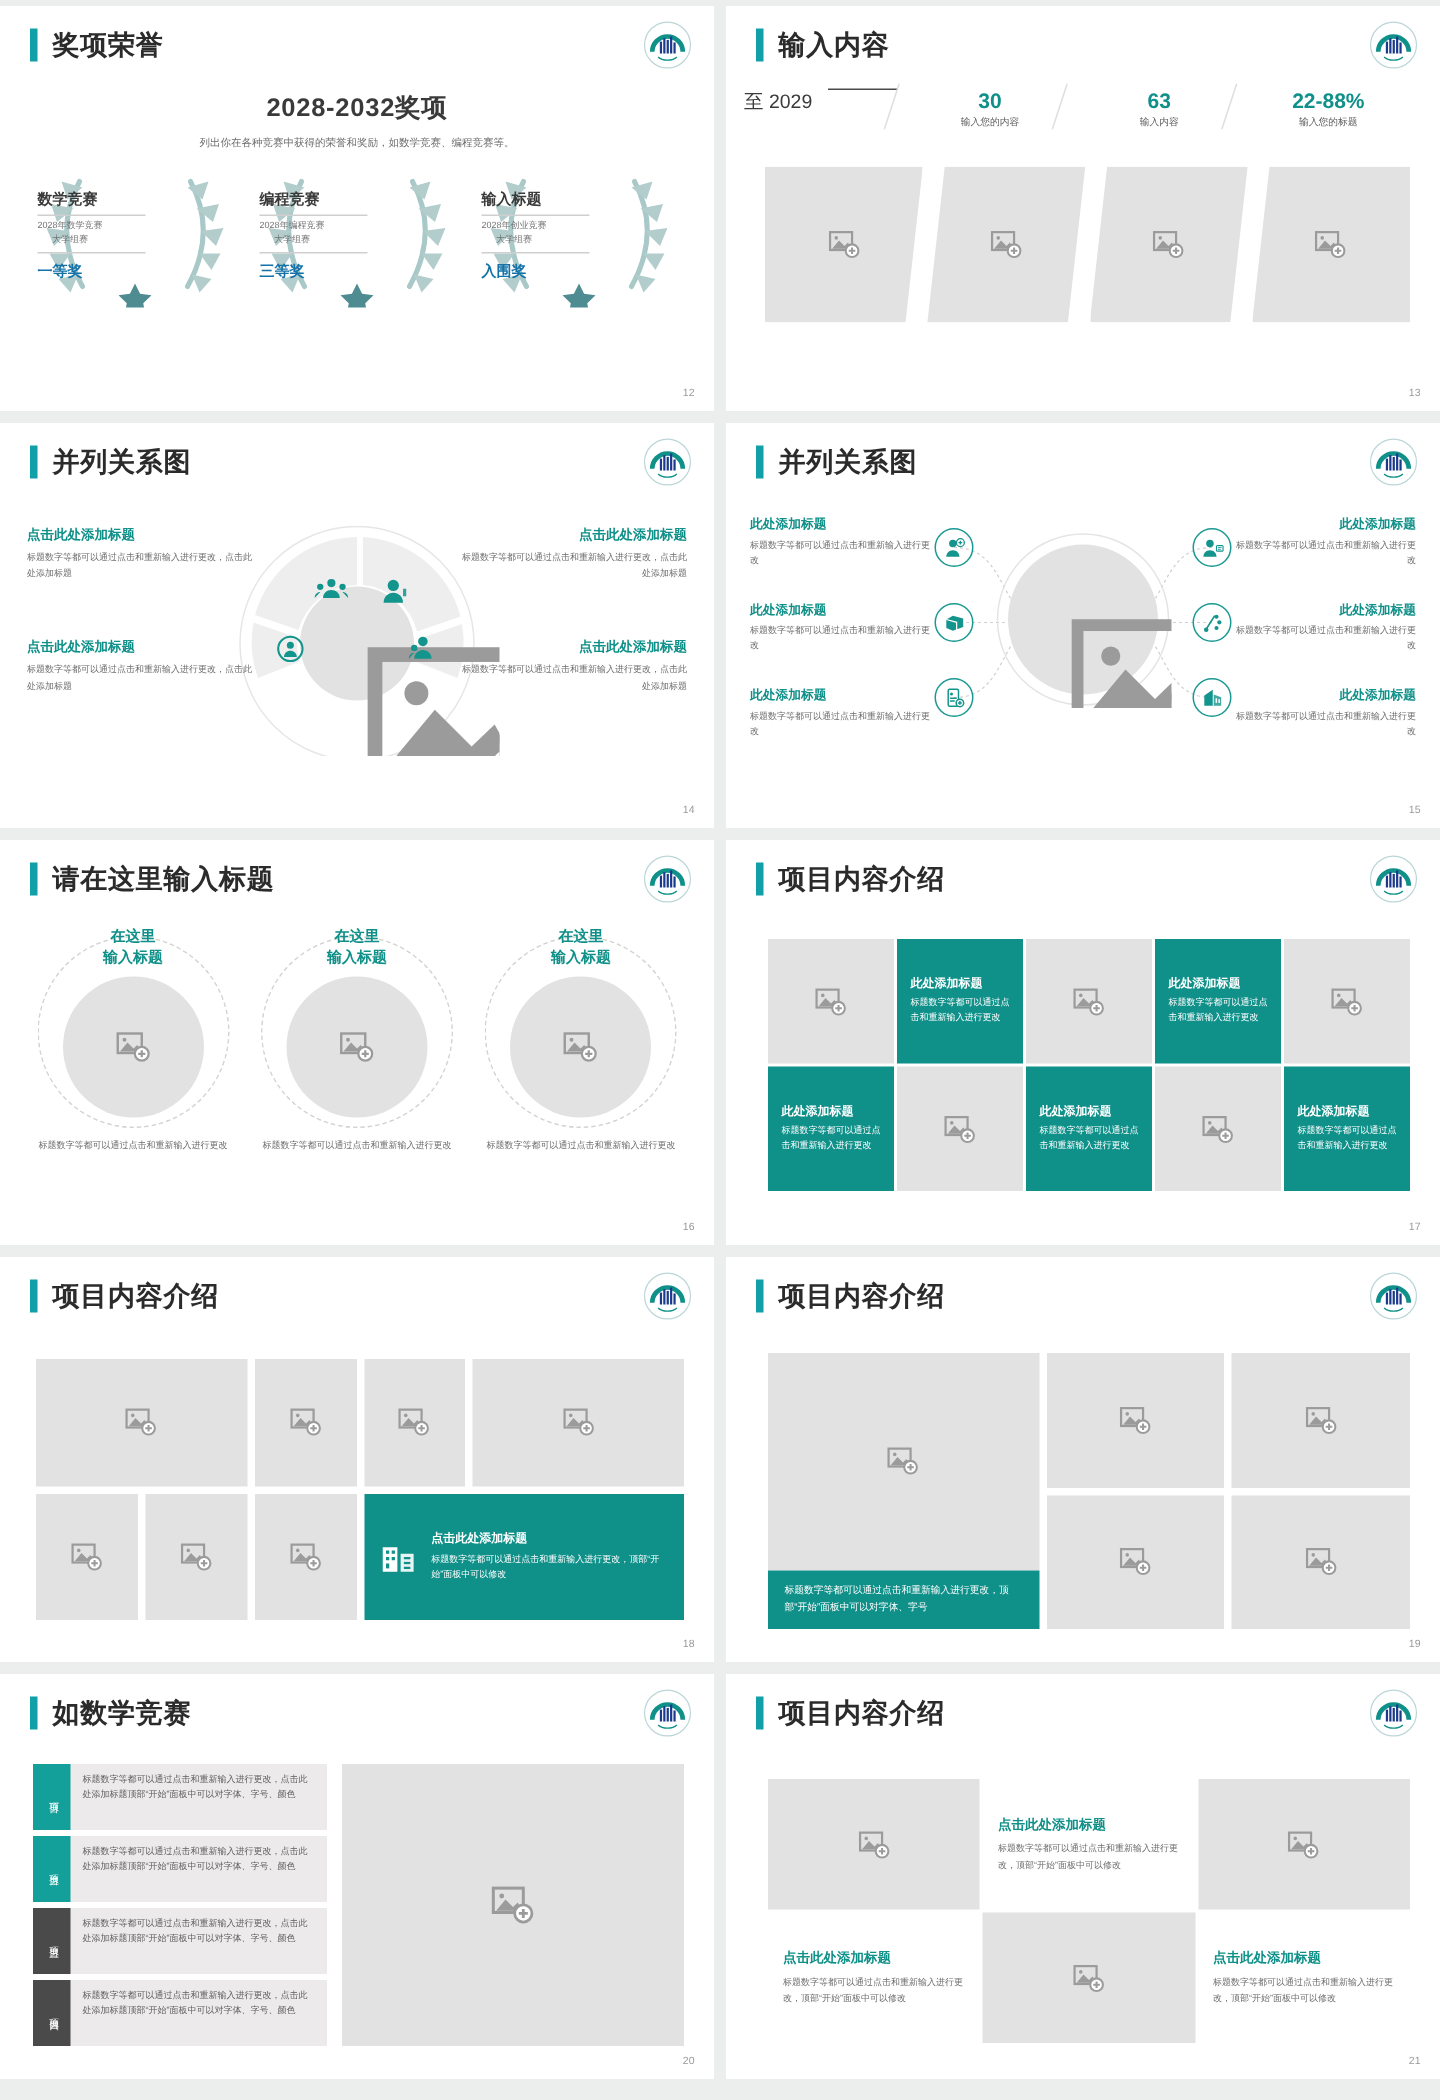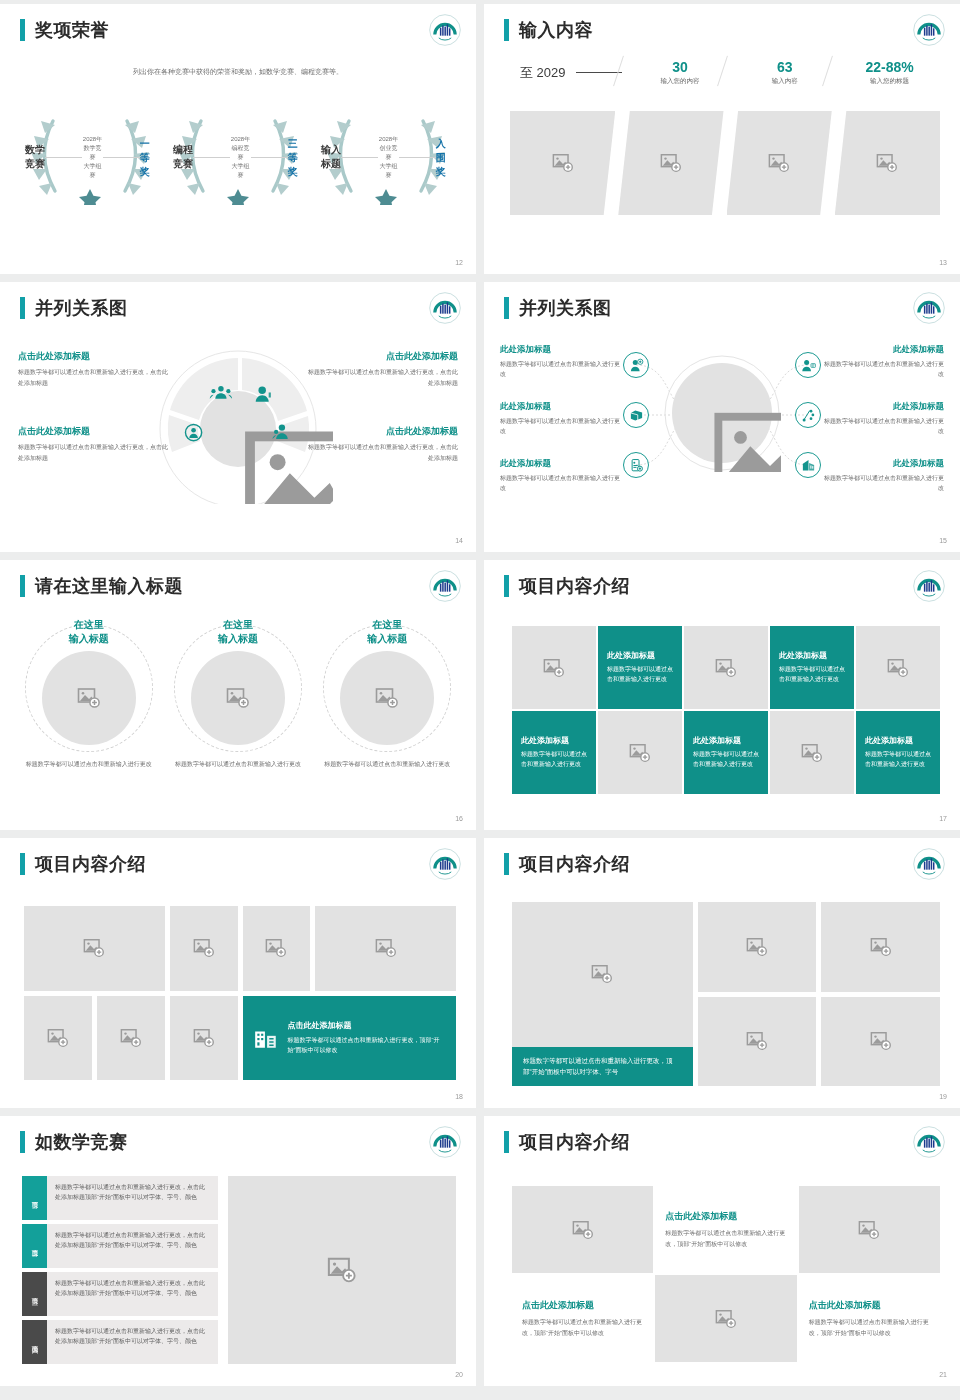--- a/index.html
+++ b/index.html
@@ -25,30 +25,30 @@
   .ph svg { width: 22px; height: 22px; }
   .tealbox { background: #0f9089; color: #fff; }
 
   
   .s12-head { position: absolute; top: 56px; left: 0; right: 0; text-align: center; }
   .s12-head h2 { font-size: 17px; color: #3a3a3a; font-weight: bold; letter-spacing: .5px; }
   .s12-head p { font-size: 7px; color: #6d6d6d; margin-top: 7px; }
   .s12-row { position: absolute; top: 105px; left: 16px; right: 16px;
              display: flex; justify-content: space-around; }
   .award { position: relative; width: 130px; height: 96px;
-           display: flex; flex-direction: row; align-items: center; justify-content: center; }
+           display: flex; flex-direction: column; align-items: flex-start; justify-content: center; }
   .award .wr { position: absolute; inset: 0; }
   .aw-name { font-size: 10px; font-weight: bold; color: #3a3a3a; z-index: 2; }
   .aw-line { width: 72px; height: 1px; background: #cfcfcf; margin: 3px 0; z-index: 2; }
   .aw-sub { font-size: 6px; color: #737373; text-align: center; line-height: 1.5; z-index: 2; }
   .aw-prize { font-size: 10px; font-weight: bold; color: #1472a8; z-index: 2; margin-top: 2px; }
 
   
-  .s13-stats { position: absolute; top: 55px; left: 36px; right: 18px;
-               display: flex; align-items: center; }
+  .s13-stats { position: absolute; top: 55px; left: 12px; right: 18px;
+               display: flex; align-items: flex-start; }
   .s13-year { font-size: 13px; color: #3b3b3b; white-space: nowrap; }
   .s13-dash { flex: 0 0 46px; height: 1px; background: #4a4a4a; margin: 0 6px 0 10px; }
   .s13-stat { flex: 1; text-align: center; position: relative; }
   .s13-stat .num { font-size: 14px; font-weight: bold; color: #0f9089; }
   .s13-stat .lbl { font-size: 6.5px; color: #5d5d5d; margin-top: 2px; }
   .s13-slash { position: absolute; left: -10px; top: -4px; width: 1px; height: 32px;
                background: #dedede; transform: rotate(18deg); }
   .s13-imgs { position: absolute; top: 107px; left: 26px; right: 20px; height: 104px;
               display: flex; }
   .s13-imgs .cell { flex: 1; background: #e2e2e2; margin-right: 3px;
@@ -173,20 +173,21 @@
 
   <div class="slide">
     <div class="hdr">
       <div class="bar"></div>
       <div class="ttl">奖项荣誉</div>
     </div>
     <svg class="logo">
         <use href="#ic-logo"></use>
       </svg>
     <div class="s12-head">
+      <h2>2028-2032奖项</h2>
       <p>列出你在各种竞赛中获得的荣誉和奖励，如数学竞赛、编程竞赛等。</p>
     </div>
     <div class="s12-row">
       <div class="award">
         <svg class="wr" viewBox="0 0 130 96">
           <g fill="none" stroke="#a9c9c9" stroke-width="3.4" stroke-linecap="round">
             <path d="M28 12 Q10 46 30 82"></path>
               <path d="M102 12 Q120 46 100 82"></path>
           </g>
           <g fill="#b3cdcd">

